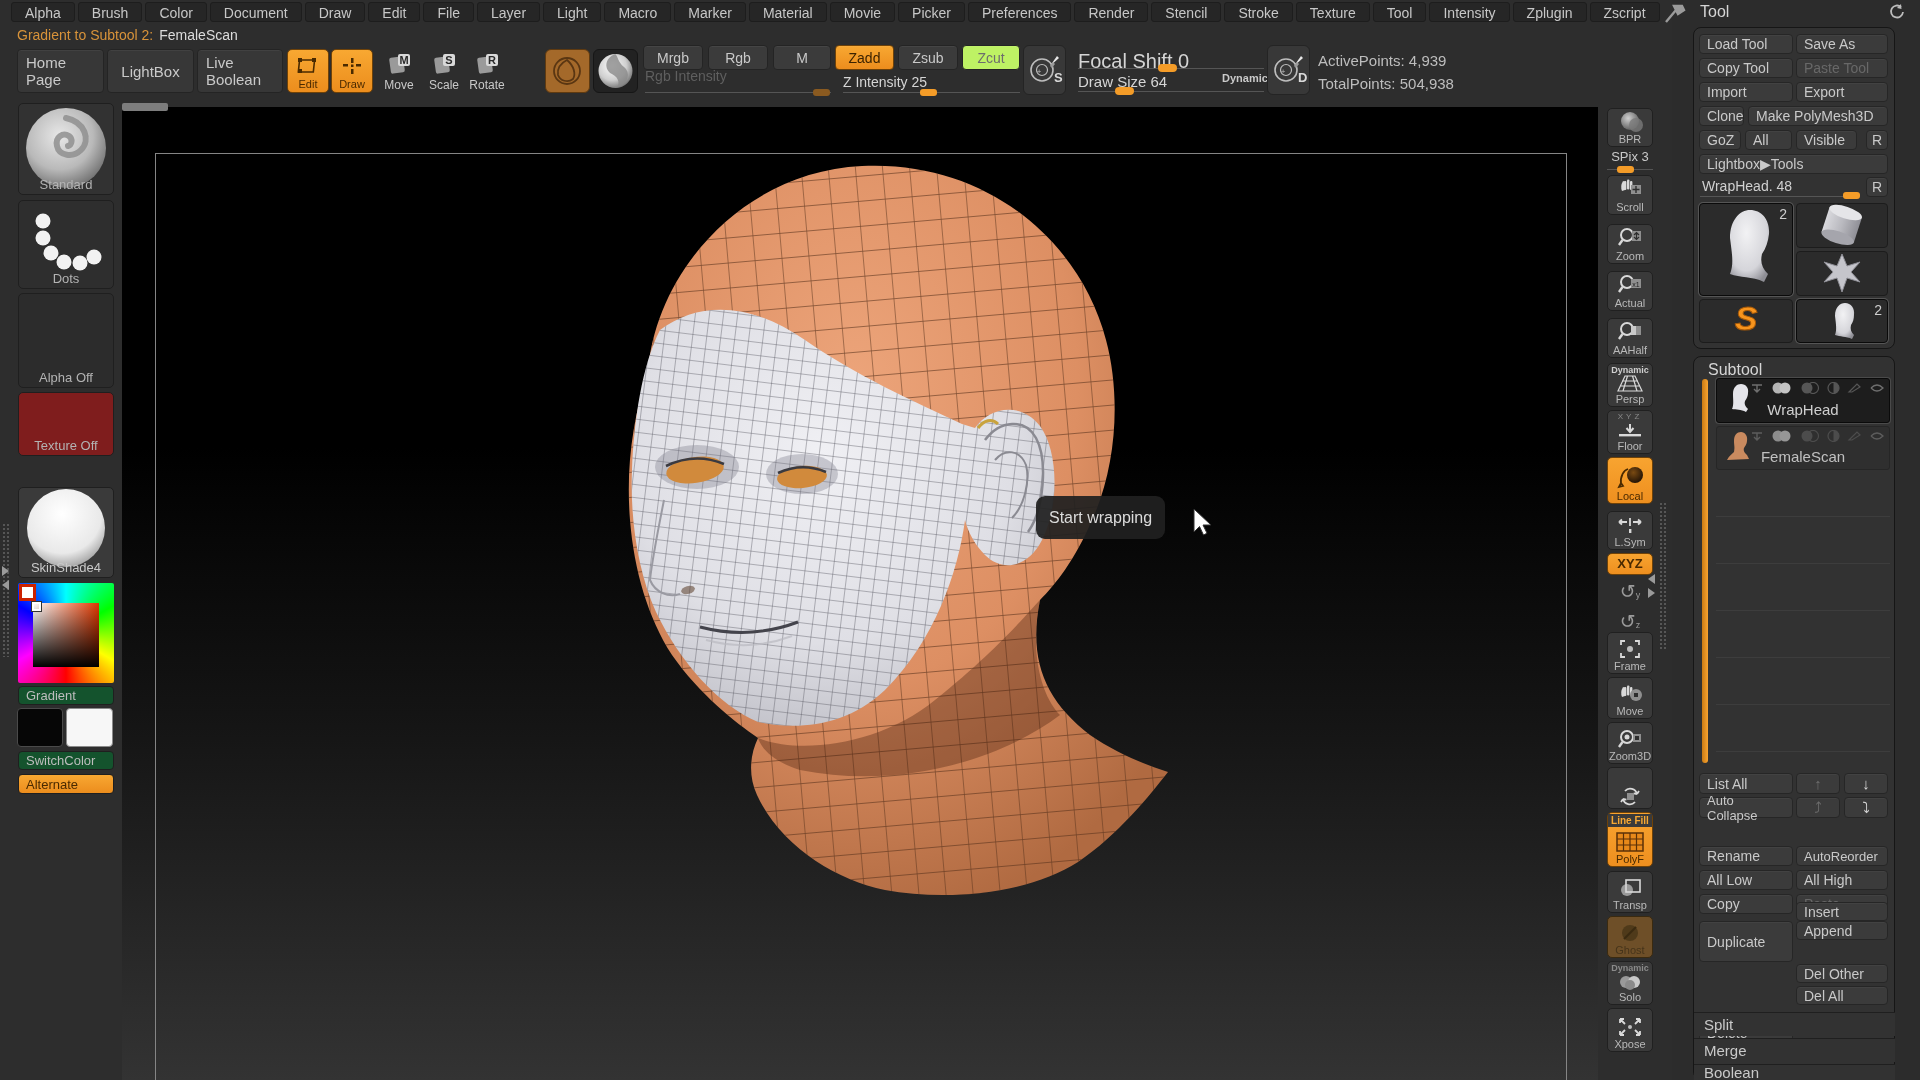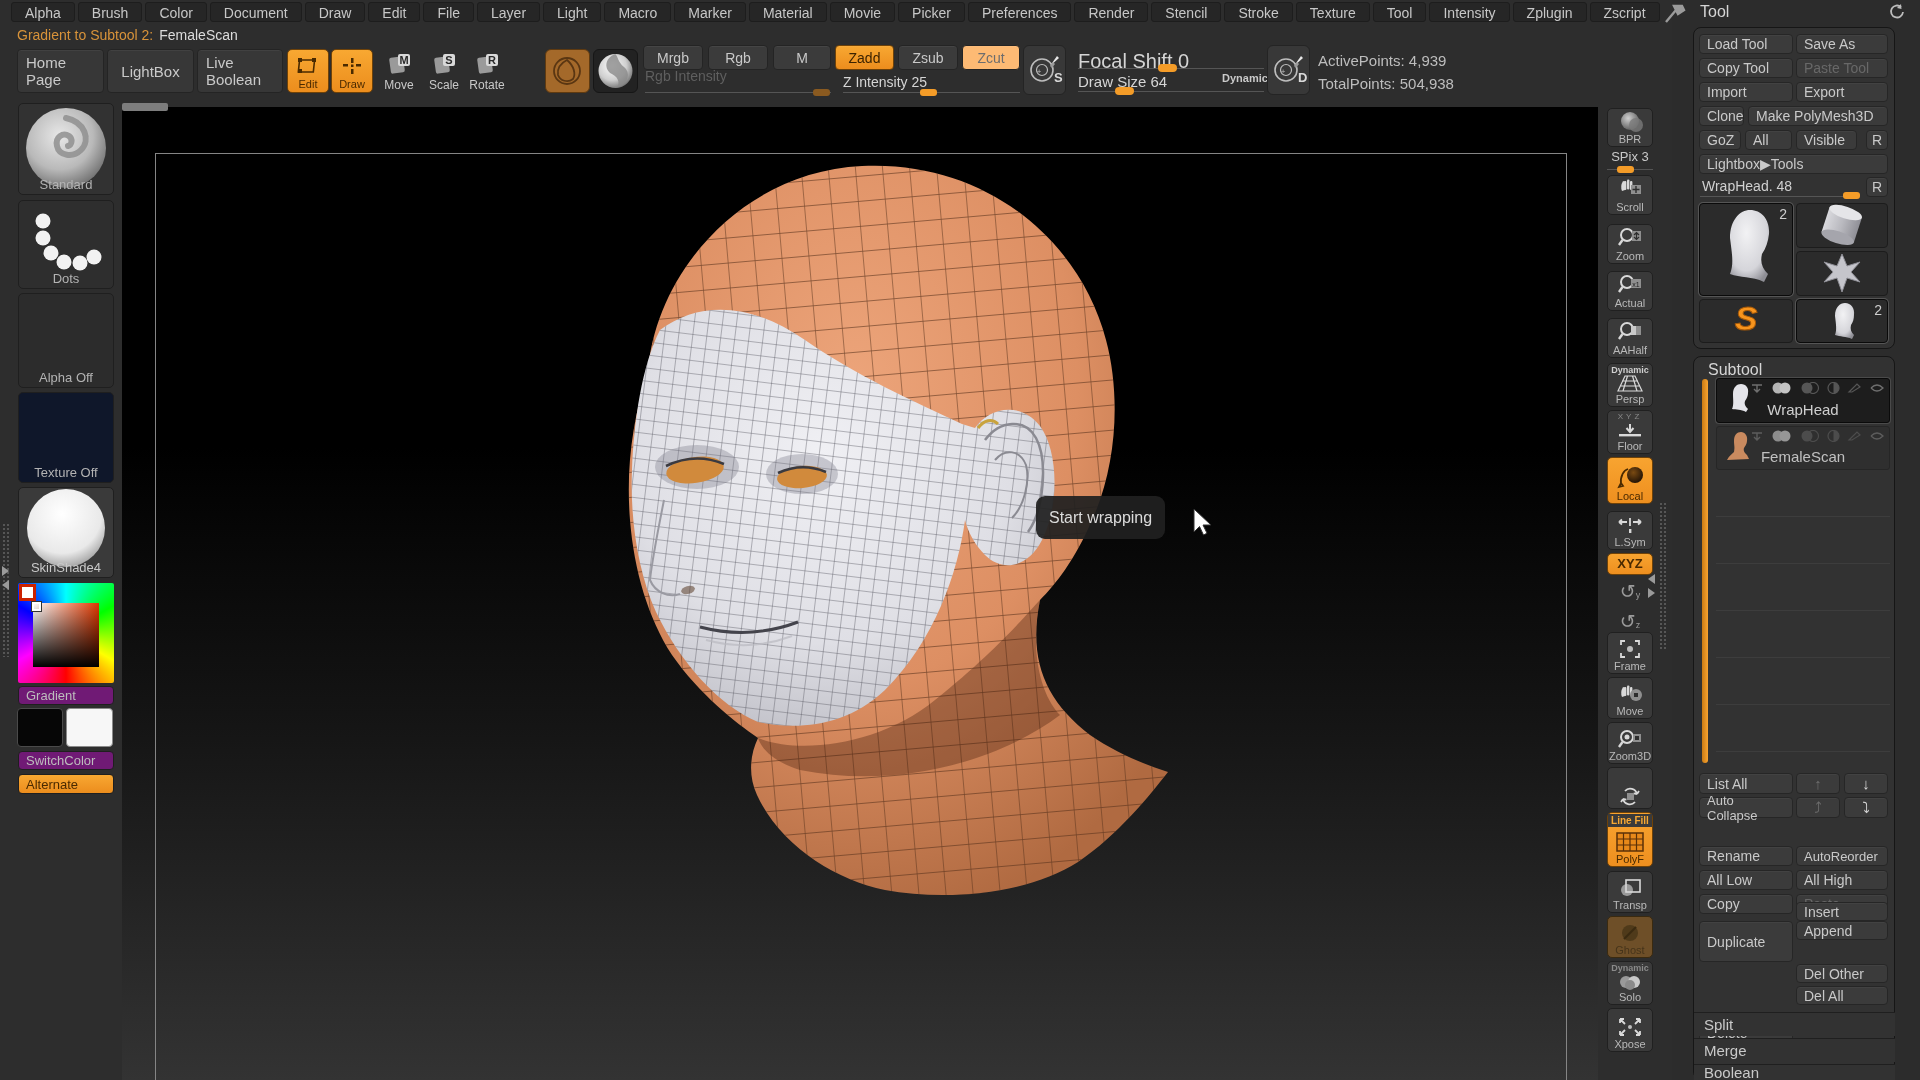--- a/index.html
+++ b/index.html
@@ -24,21 +24,21 @@
 .orangebtn { background:linear-gradient(#f8a832,#ec8d1d); border:1px solid #6f4208; color:#3c2300; }
 
 
 .tbicon { position:absolute; width:42px; height:44px; border-radius:5px; display:flex; flex-direction:column; align-items:center; justify-content:flex-end; font-size:11px; padding-bottom:2px; }
 .tbicon.orange { background:linear-gradient(#f8a832,#ec8d1d); border:1px solid #6f4208; color:#4a2a00; }
 .tbplain { position:absolute; width:46px; height:44px; display:flex; flex-direction:column; align-items:center; justify-content:flex-end; font-size:12px; color:#c9c9c9; padding-bottom:1px; }
 
 
 .pal { position:absolute; left:18px; width:96px; background:#323232; border:1px solid #1f1f1f; border-radius:5px; overflow:hidden; }
 .pal .lab { position:absolute; bottom:2px; width:100%; text-align:center; font-size:13px; color:#b3b3b3; }
-.pal-lab-btn { position:absolute; left:18px; width:96px; background:#701a75; border:1px solid #1f1f1f; border-radius:4px; color:#bdbdbd; font-size:13px; display:flex; align-items:center; padding-left:7px; }
+.pal-lab-btn { position:absolute; left:18px; width:96px; background:#14532d; border:1px solid #1f1f1f; border-radius:4px; color:#bdbdbd; font-size:13px; display:flex; align-items:center; padding-left:7px; }
 
 
 #canvaszone { position:absolute; left:122px; top:107px; width:1476px; height:973px; background:linear-gradient(to bottom, #000 0%, #000 35%, #161616 65%, #333 100%); }
 #docborder { position:absolute; left:33px; top:46px; width:1412px; height:927px; border:1px solid #858585; border-bottom:none; border-right:1px solid #858585; }
 #minibar { position:absolute; left:122px; top:103px; width:46px; height:8px; background:#7d7d7d; border-radius:2px; }
 
 
 #tooltip { position:absolute; left:1036px; top:496px; height:43px; background:rgba(32,32,32,.93); border-radius:9px; color:#dcdcdc; font-size:16px; display:flex; align-items:center; padding:0 13px; }
 
 
@@ -173,21 +173,21 @@
         <circle cx="21.5" cy="21" r="17" fill="url(#mg)"></circle>
         <path d="M21.5 4 C10 8 10 20 18 24 C26 28 26 36 21.5 38 C33 35 38 24 30 17 C24 12 24 7 21.5 4 Z" fill="#8a8a8a" opacity=".8"></path>
       </svg>
   </div>
 
   <div class="btn center" style="left:643px;top:45px;width:60px;height:25px;">Mrgb</div>
   <div class="btn center" style="left:708px;top:45px;width:60px;height:25px;">Rgb</div>
   <div class="btn center" style="left:773px;top:45px;width:58px;height:25px;">M</div>
   <div class="btn center orangebtn" style="left:835px;top:45px;width:59px;height:25px;">Zadd</div>
   <div class="btn center" style="left:898px;top:45px;width:60px;height:25px;">Zsub</div>
-  <div class="btn center dim" style="left:962px;top:45px;width:58px;height:25px;background:#fdba74;">Zcut</div>
+  <div class="btn center dim" style="left:962px;top:45px;width:58px;height:25px;background:#bef264;">Zcut</div>
 
   <div class="abs" style="left:645px;top:68px;font-size:14px;color:#5f5f5f;">Rgb Intensity</div>
   <div class="abs" style="left:645px;top:92px;width:186px;height:1px;background:#555;"></div>
   <div class="abs" style="left:813px;top:89px;width:17px;height:7px;background:#8a5a20;border-radius:3px;"></div>
 
   <div class="abs" style="left:843px;top:74px;font-size:14px;color:#d5d5d5;">Z Intensity 25</div>
   <div class="abs" style="left:843px;top:92px;width:177px;height:1px;background:#555;"></div>
   <div class="abs" style="left:920px;top:89px;width:17px;height:7px;background:#f49c28;border-radius:3px;"></div>
 
   <div class="abs" style="left:1023px;top:45px;width:43px;height:50px;background:#383838;border:1px solid #242424;border-radius:6px;">
@@ -312,21 +312,21 @@
           <circle cx="45" cy="61" r="7.5"></circle>
           <circle cx="61" cy="62" r="7.5"></circle>
           <circle cx="75" cy="56" r="7.5"></circle>
         </g>
       </svg>
     <div class="lab">Dots</div>
   </div>
   <div class="pal" style="top:293px;height:95px;background:#2c2c2c;">
     <div class="lab">Alpha Off</div>
   </div>
-  <div class="pal" style="top:392px;height:91px;background:#0f172a;">
+  <div class="pal" style="top:392px;height:64px;background:#7f1d1d;">
     <div class="lab">Texture Off</div>
   </div>
   <div class="pal" style="top:487px;height:91px;background:#3a3a3a;">
     <svg width="94" height="89" viewBox="0 0 94 89">
         <defs>
           <radialGradient id="ss" cx="45%" cy="32%" r="72%">
             <stop offset="0%" stop-color="#ffffff"></stop>
             <stop offset="70%" stop-color="#e9e9e9"></stop>
             <stop offset="100%" stop-color="#9a9a9a"></stop>
           </radialGradient>

